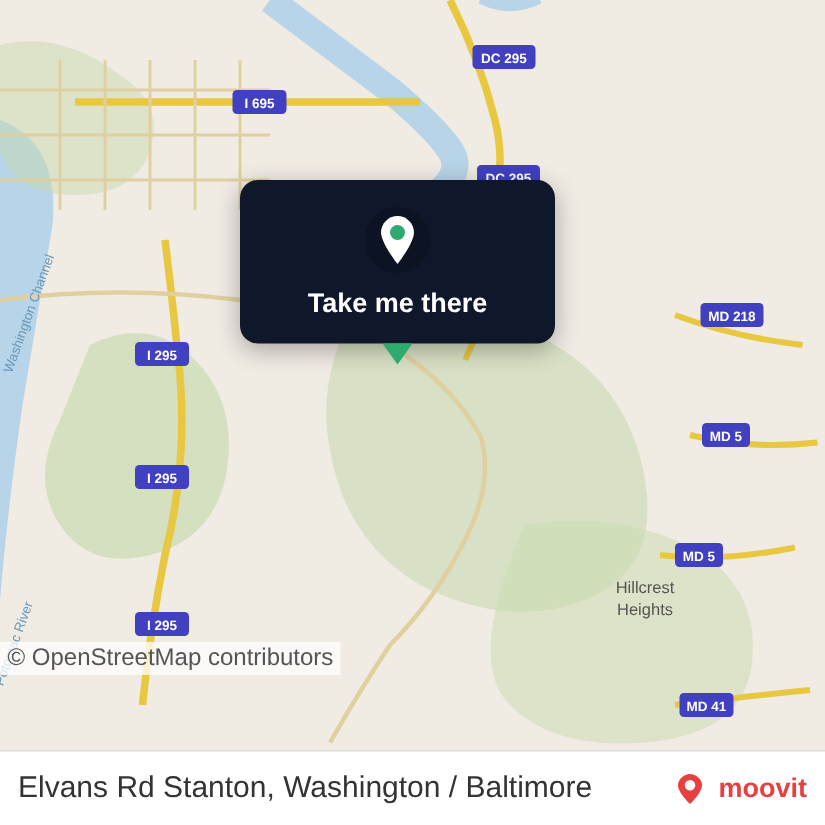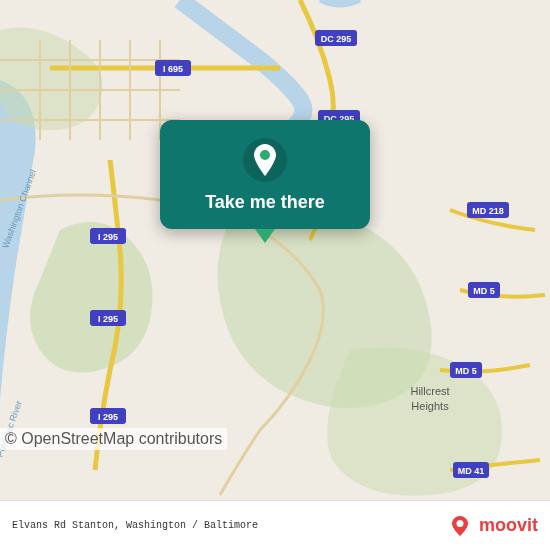--- a/index.html
+++ b/index.html
@@ -26,21 +26,21 @@
       top: 0; left: 0;
       width: 100%; height: 100%;
     }
 
     
     #popup-card {
       position: absolute;
       top: 120px;
       left: 160px;
       width: 210px;
-      background: #0f766e;
+      background: #0f172a;
       border-radius: 12px;
       display: flex;
       flex-direction: column;
       align-items: center;
       padding: 18px 20px 16px;
       box-shadow: 0 4px 16px rgba(0,0,0,0.3);
       cursor: pointer;
       z-index: 10;
     }
 
@@ -75,24 +75,23 @@
       height: 50px;
       background: white;
       display: flex;
       align-items: center;
       justify-content: space-between;
       padding: 0 12px;
       border-top: 1px solid #ddd;
     }
 
     .address-text {
-      font-size: 10px;
+      font-size: 20px;
       color: #333;
       font-weight: 500;
-      font-family: Liberation Mono, monospace;
     }
 
     .moovit-logo {
       display: flex;
       align-items: center;
       gap: 8px;
     }
 
     .moovit-pin {
       width: 22px;

